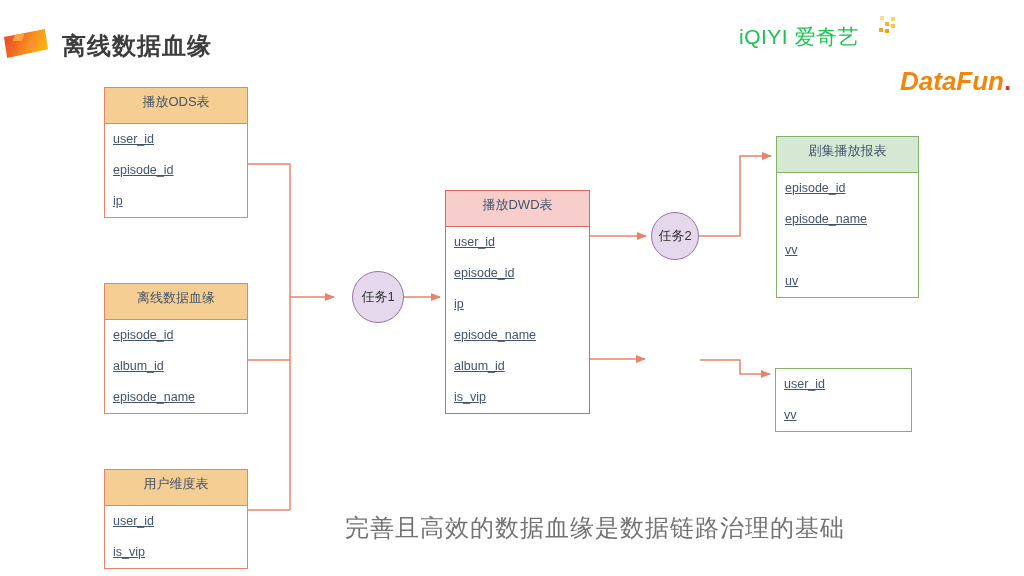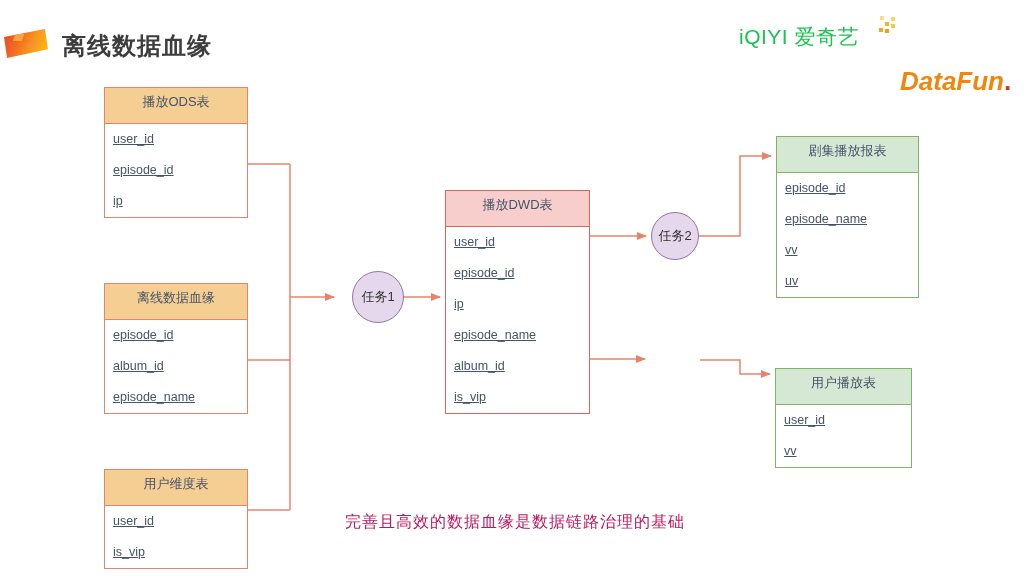--- a/index.html
+++ b/index.html
@@ -63,21 +63,21 @@
     display:flex; align-items:center; justify-content:center;
     font-size:13px; color:#333333;
   }
 
   
   #edges { position:absolute; left:0; top:0; }
 
   
   .caption {
     position:absolute; left:345px; top:512px;
-    font-size:16px; color:#be185d; letter-spacing:1px;
+    font-size:24px; color:#737373; letter-spacing:1px;
   }
 </style>
 </head>
 <body>
 
 <div id="stage">
 
   <div class="logo-mark">
     <span class="glint1"></span>
     <span class="glint2"></span>
@@ -139,21 +139,20 @@
 
   <div class="tbl green" style="left:776px;top:136px;width:143px;">
     <div class="tbl-h">剧集播放报表</div>
     <div class="tbl-r">episode_id</div>
     <div class="tbl-r">episode_name</div>
     <div class="tbl-r">vv</div>
     <div class="tbl-r">uv</div>
   </div>
 
   <div class="tbl green" style="left:775px;top:368px;width:137px;">
-    <div class="tbl-h">用户播放表</div>
     <div class="tbl-r">user_id</div>
     <div class="tbl-r">vv</div>
   </div>
 
   <div class="task" style="left:352px;top:271px;width:52px;height:52px;">
     <span>任务1</span>
   </div>
   <div class="task" style="left:651px;top:212px;width:48px;height:48px;">
     <span>任务2</span>
   </div>

